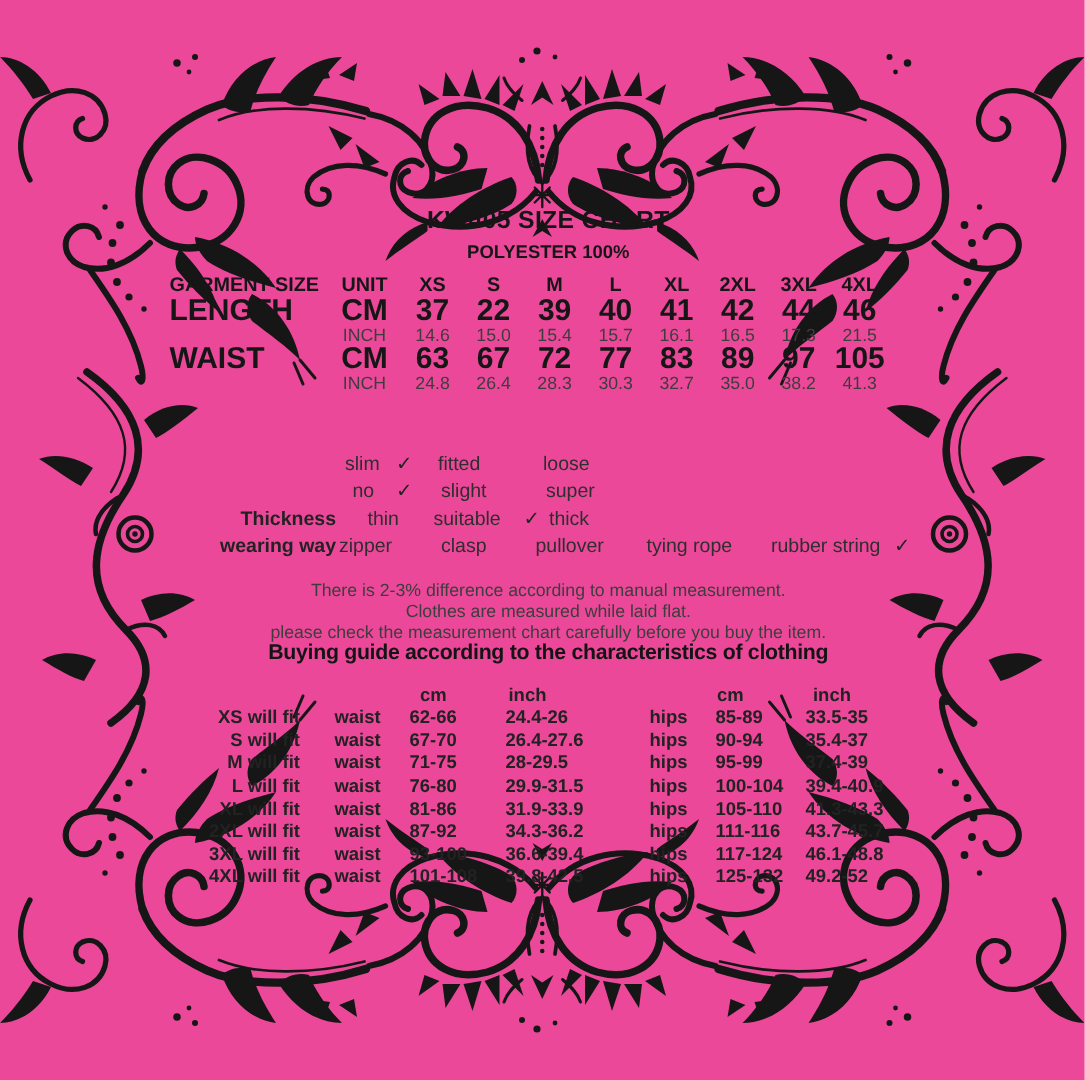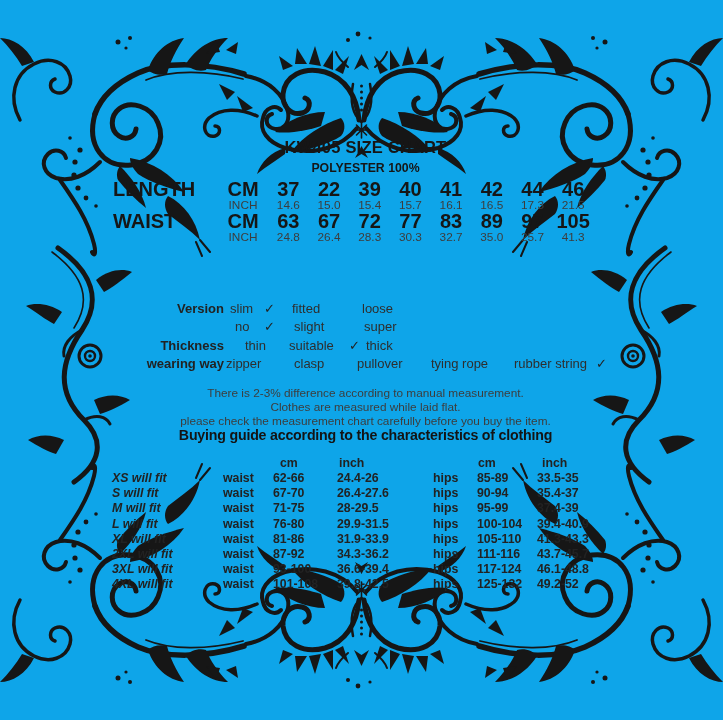--- a/index.html
+++ b/index.html
@@ -1,21 +1,21 @@
 <!DOCTYPE html>
 <html><head>
 <meta charset="utf-8">
 <style>
   html,body { margin:0; padding:0; }
   body {
     width:723px; height:720px; background:#ffffff;
     font-family:"Liberation Sans", sans-serif;
     color:#1d1d1d; overflow:hidden;
   }
-  .page { position:relative; width:723px; height:720px; background:#0ea5e9; }
+  .page { position:relative; width:723px; height:720px; background:#ec4899; }
   .border-svg { position:absolute; left:0; top:0; z-index:0; }
   .content { position:absolute; left:0; top:0; width:723px; height:720px; z-index:1; }
 
   .title { position:absolute; top:138px; left:4px; width:723px; text-align:center;
            font-size:16.5px; font-weight:bold; letter-spacing:.2px; color:#161616; }
   .subtitle { position:absolute; top:161px; left:4px; width:723px; text-align:center;
               font-size:12.3px; font-weight:bold; color:#161616; }
 
   
   .size-table { position:absolute; left:113px; top:181px; }
@@ -37,21 +37,21 @@
   
   .note { position:absolute; left:4px; width:723px; text-align:center;
           font-size:11.8px; color:#3d3d3d; }
   .n1 { top:386px; } .n2 { top:400px; } .n3 { top:413.5px; }
   .bg-heading { position:absolute; top:427px; left:4px; width:723px; text-align:center;
                 font-weight:bold; font-size:14.2px; letter-spacing:-.2px; color:#141414; }
 
   
   .bguide { position:absolute; left:112px; top:456px; font-size:12.3px; font-weight:bold; color:#222; }
   .bg-row { display:grid; grid-template-columns:88px 73px 64px 96px 44px 60px 80px; line-height:15.15px; }
-  .bg-size  { text-align:left;font-style:italic; }
+  .bg-size  { text-align:right; }
   .bg-m1    { padding-left:23px; }
   .bg-hu1   { padding-left:7px; }
   .bg-hu2   { padding-left:2px; }
   .bg-hu3   { padding-left:1px; }
   .bg-hu4   { padding-left:5px; }
 </style>
 </head>
 <body>
 
 <div class="page">
@@ -165,20 +165,32 @@
     <use href="#sidevine"></use>
     <use href="#sidevine" transform="translate(723,0) scale(-1,1)"></use>
   </svg>
 
   <div class="content">
 
     <div class="title">KW405 SIZE CHART</div>
     <div class="subtitle">POLYESTER 100%</div>
 
     <div class="size-table">
+      <div class="st-row st-head">
+        <span class="lab">GARMENT SIZE</span>
+        <span>UNIT</span>
+        <span>XS</span>
+        <span>S</span>
+        <span>M</span>
+        <span>L</span>
+        <span>XL</span>
+        <span>2XL</span>
+        <span>3XL</span>
+        <span>4XL</span>
+      </div>
       <div class="st-row st-cm">
         <span class="lab">LENGTH</span>
         <span>CM</span>
         <span>37</span>
         <span>22</span>
         <span>39</span>
         <span>40</span>
         <span>41</span>
         <span>42</span>
         <span>44</span>
@@ -210,28 +222,27 @@
       </div>
       <div class="st-row st-inch">
         <span class="lab"></span>
         <span>INCH</span>
         <span>24.8</span>
         <span>26.4</span>
         <span>28.3</span>
         <span>30.3</span>
         <span>32.7</span>
         <span>35.0</span>
-        <span>25.7</span>
+        <span>38.2</span>
         <span>41.3</span>
       </div>
     </div>
 
     <div class="attrs">
       <div class="attr-row">
-        <span class="attr-label">Version</span>
         <span class="attr-opt" style="left:230px">slim</span>
         <span class="attr-opt check" style="left:264px">✓</span>
         <span class="attr-opt" style="left:292px">fitted</span>
         <span class="attr-opt" style="left:362px">loose</span>
       </div>
       <div class="attr-row">
         <span class="attr-opt" style="left:235px">no</span>
         <span class="attr-opt check" style="left:264px">✓</span>
         <span class="attr-opt" style="left:294px">slight</span>
         <span class="attr-opt" style="left:364px">super</span>

